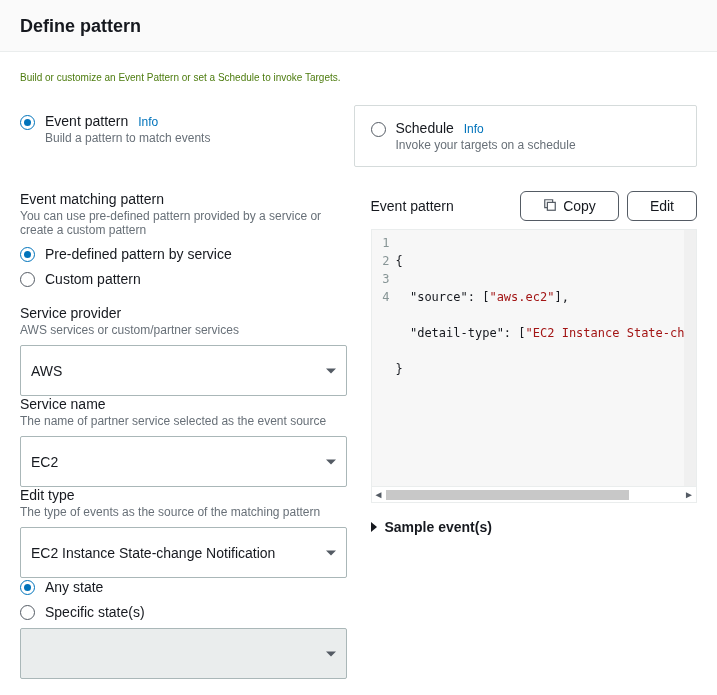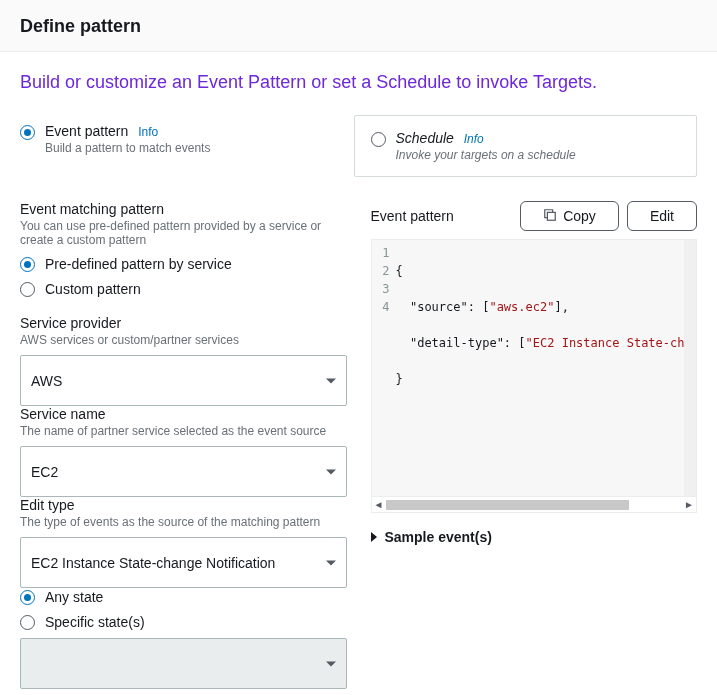--- a/index.html
+++ b/index.html
@@ -17,36 +17,35 @@
   }
   .header h1 {
     font-size: 18px;
     font-weight: 700;
     color: #16191f;
   }
   .content {
     padding: 20px;
   }
   .intro {
-    font-size: 18px;
-    color: #6d28d9;
+    font-size: 10px;
+    color: #4d7c0f;
     margin-bottom: 22px;
   }
   .top-choice {
     display: flex;
     gap: 20px;
     margin-bottom: 24px;
   }
   .choice-left { flex: 1; padding: 8px 4px 8px 0; }
   .choice-right { flex: 1; }
   .choice-box {
     border: 1px solid #d5dbdb;
     padding: 14px 16px;
     border-radius: 2px;
-    font-style: italic;
   }
   .radio-row { display: flex; align-items: flex-start; gap: 10px; }
   .radio-outer {
     width: 15px; height: 15px; border: 1px solid #545b64; border-radius: 50%;
     display: inline-flex; align-items: center; justify-content: center;
     flex-shrink: 0; margin-top: 2px; background: #fff;
   }
   .radio-outer.selected { border-color: #0073bb; }
   .radio-inner {
     width: 7px; height: 7px; border-radius: 50%; background: #0073bb; display: none;

